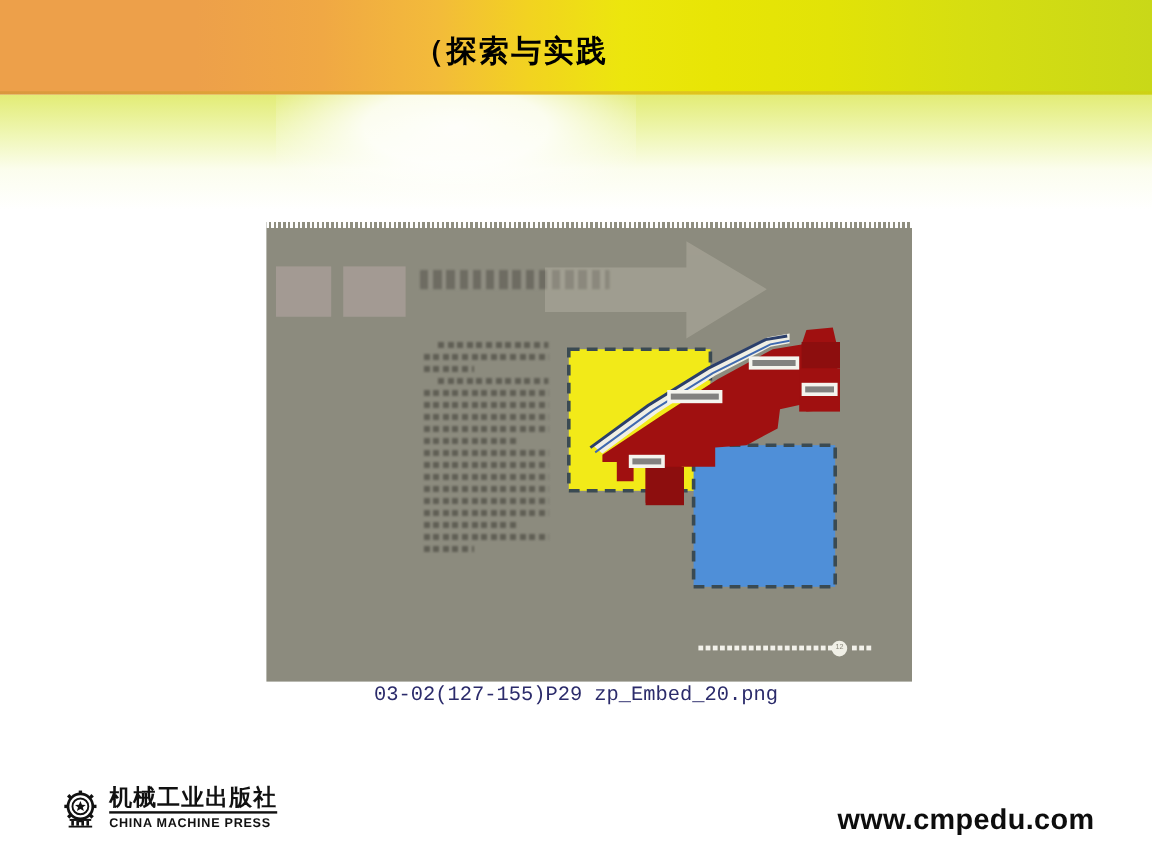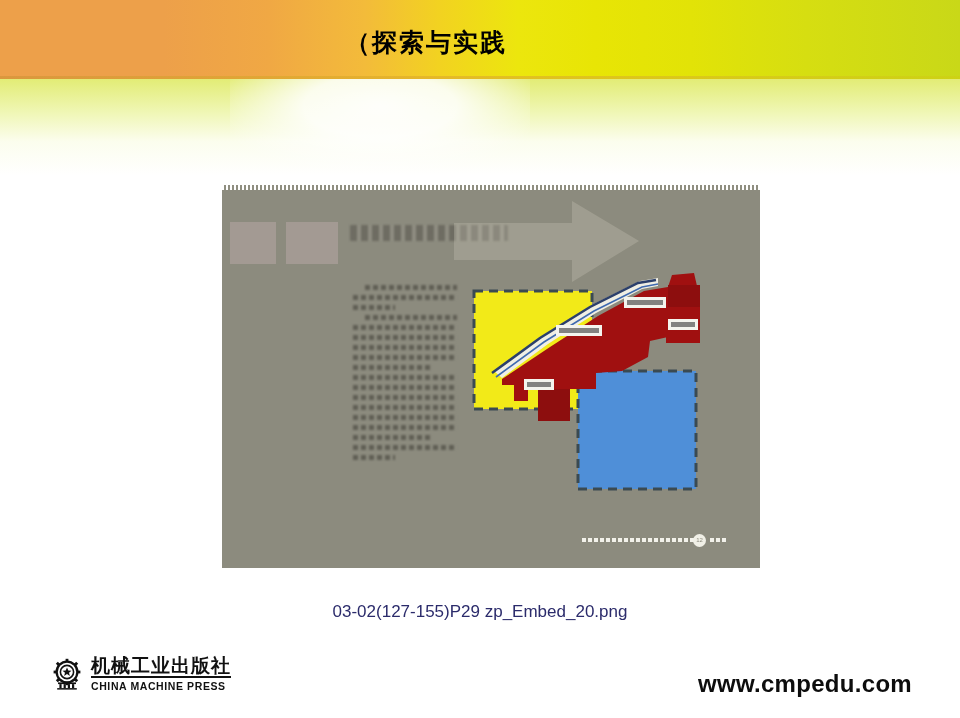--- a/index.html
+++ b/index.html
@@ -216,25 +216,24 @@
     font-family: "Liberation Sans", sans-serif;
   }
 
   
   #image-caption {
     position: absolute;
     left: 0;
     top: 570px;
     width: 960px;
     text-align: center;
-    font-family: Liberation Sans, sans-serif;
+    font-family: Liberation Mono, monospace;
     font-size: 17px;
     color: #2b2b6b;
     white-space: nowrap;
-    margin-top: 32px;
   }
 
   
   #publisher-logo {
     position: absolute;
     left: 52px;
     top: 655px;
     width: 180px;
     height: 38px;
     display: flex;

